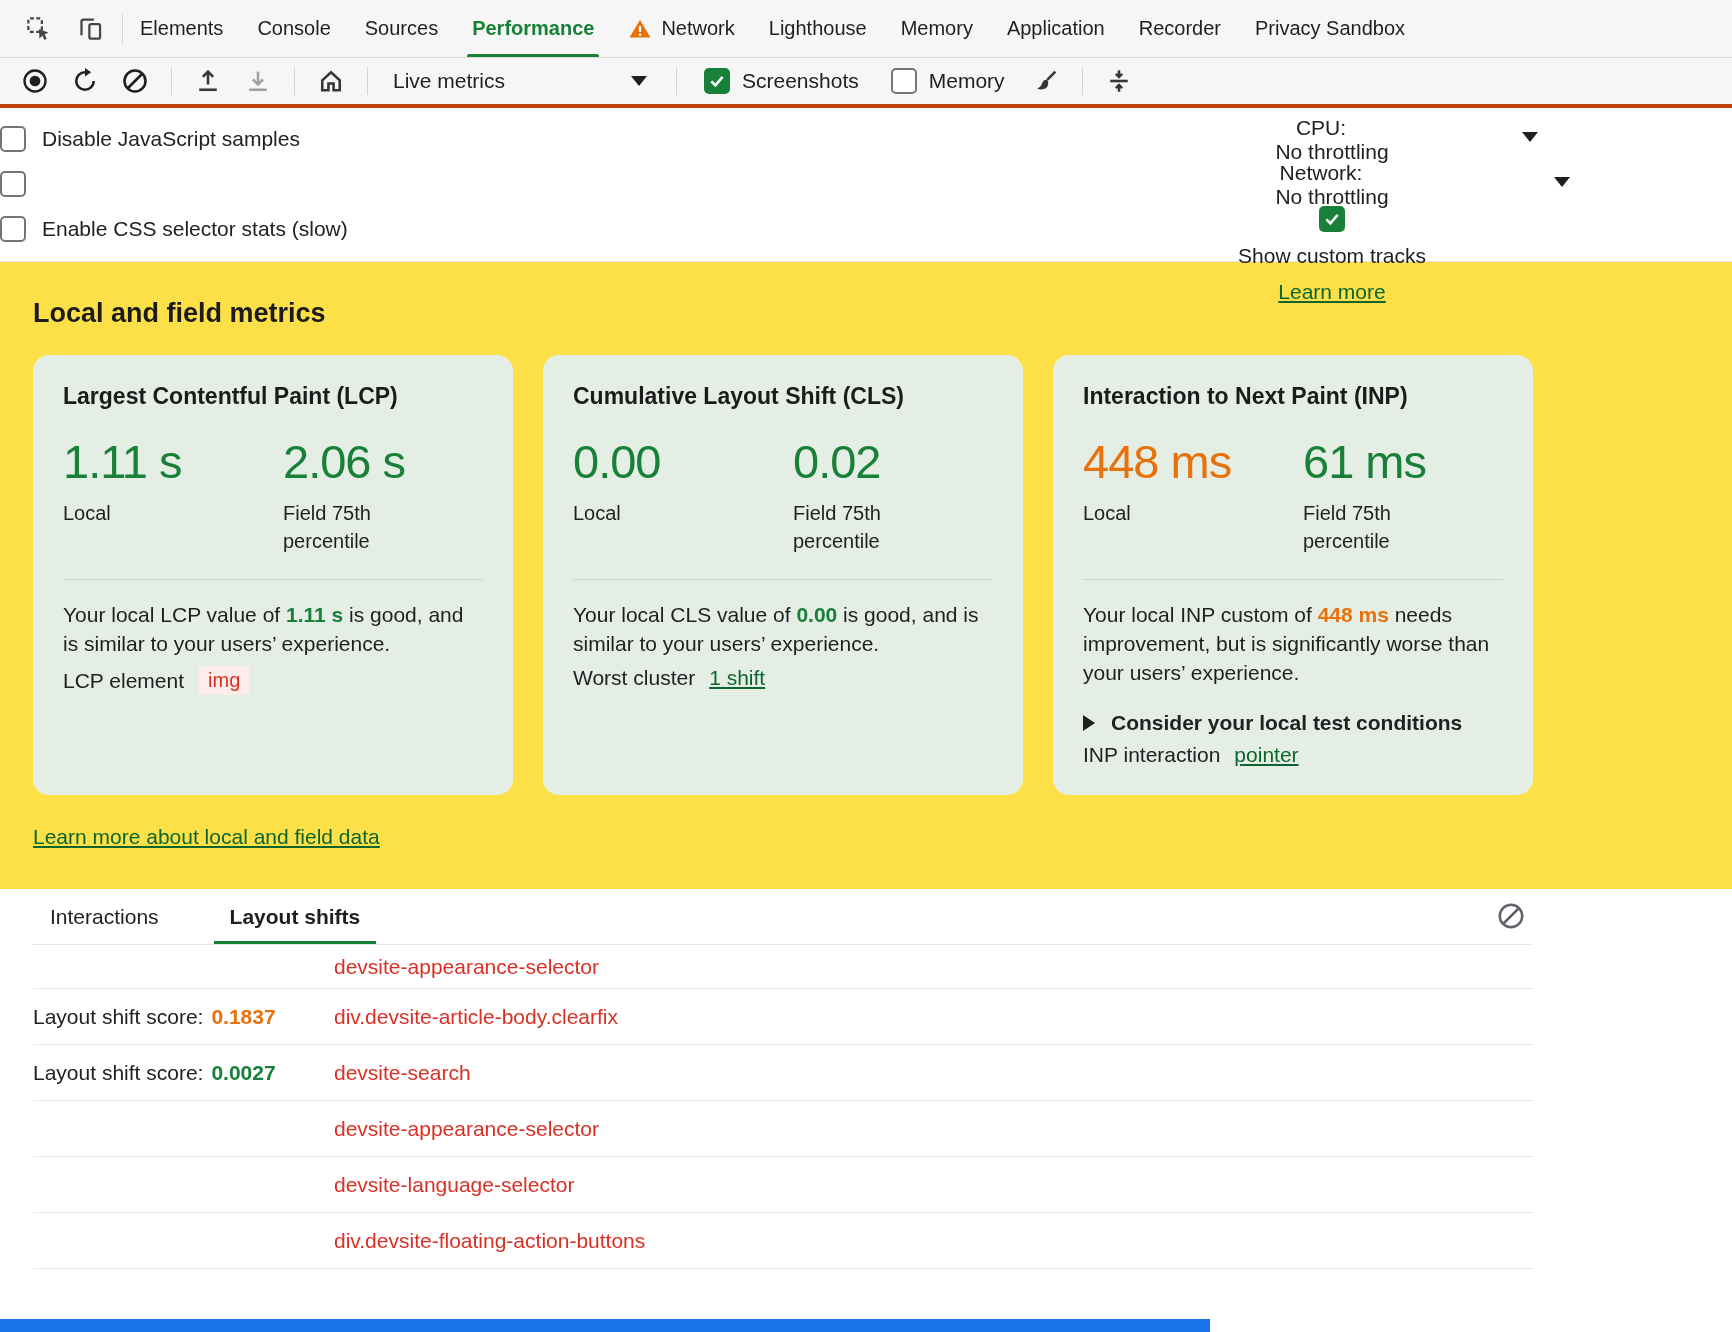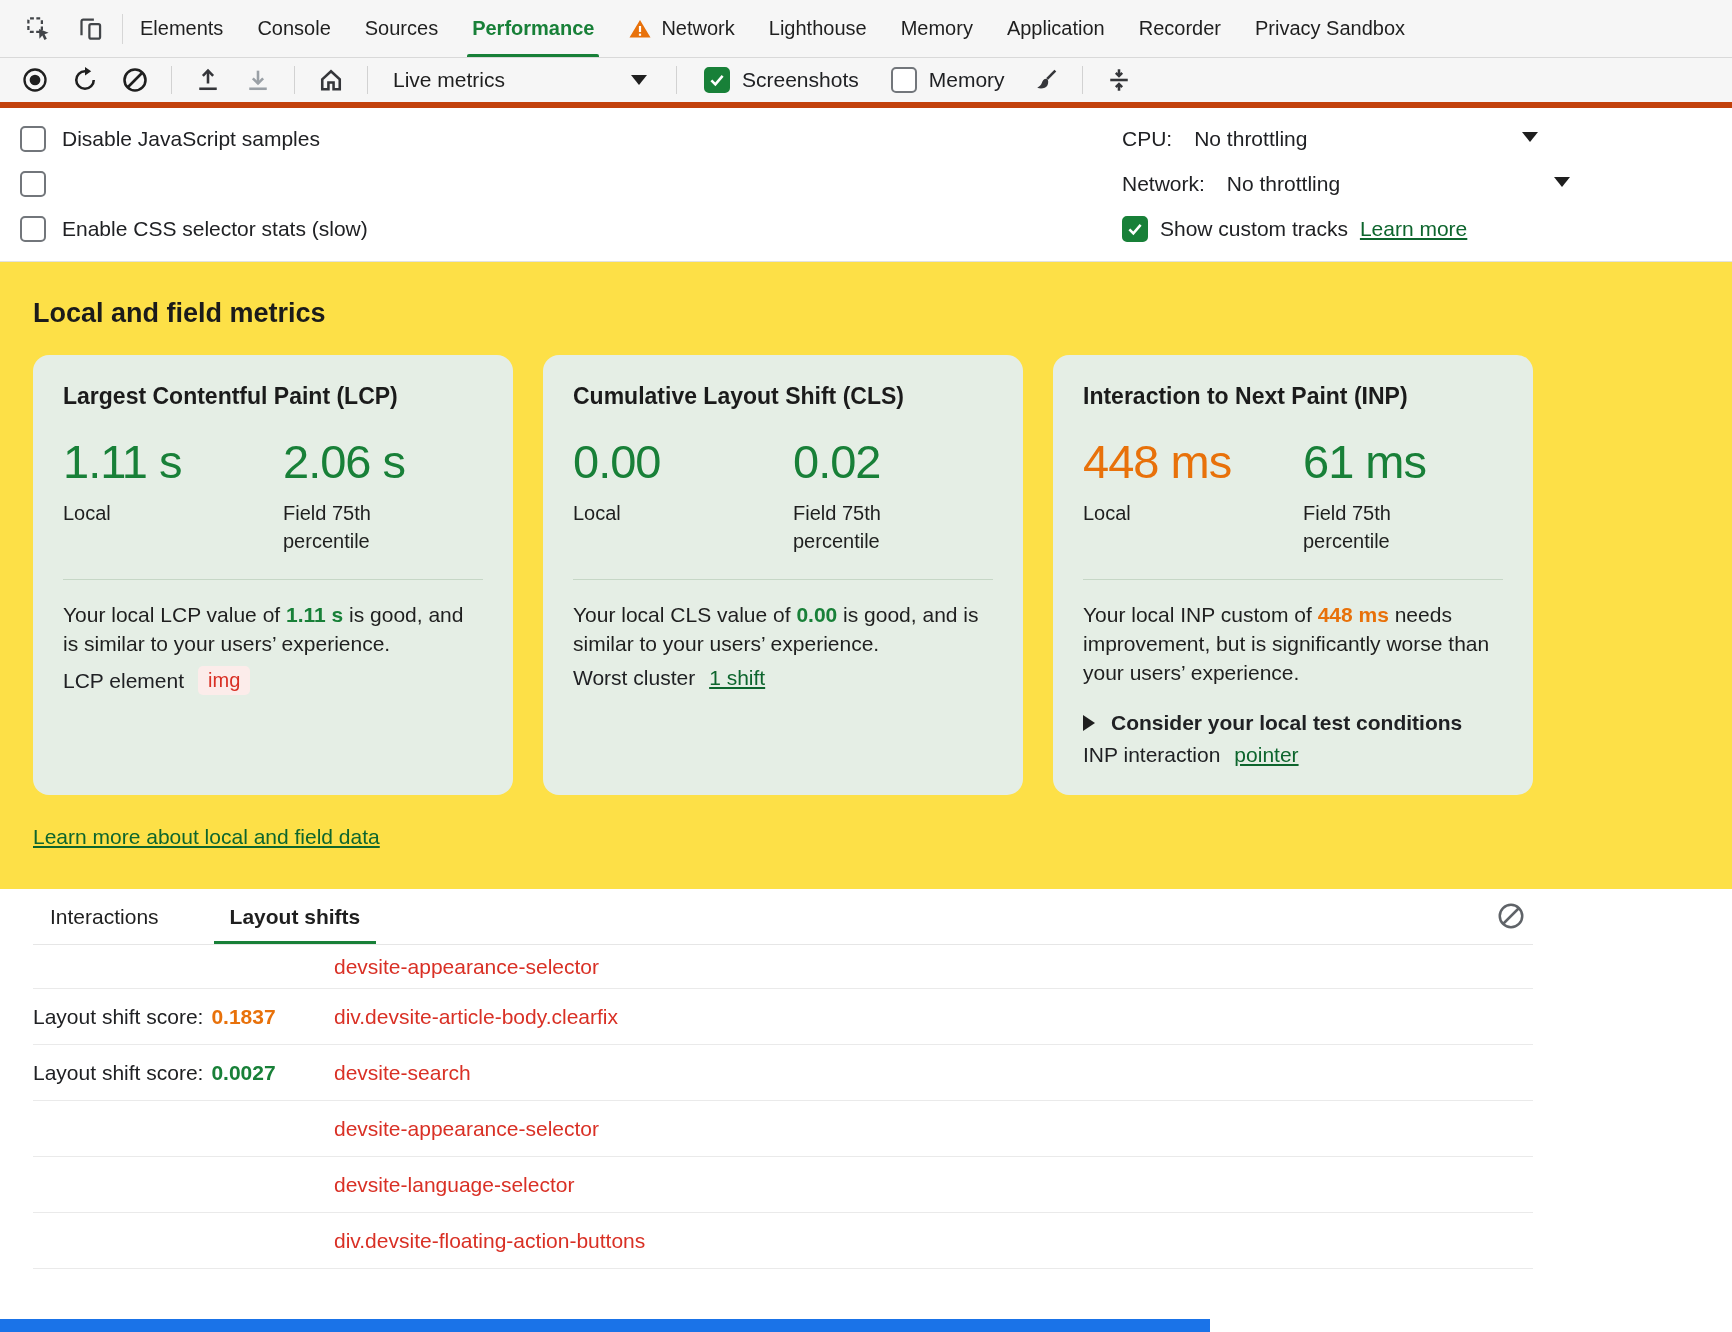--- a/index.html
+++ b/index.html
@@ -24,37 +24,37 @@
   .tb-sep { width: 1px; height: 30px; background: #d6d6d6; align-self: center; }
   .tab { display: flex; align-items: center; padding: 0 17px; font-size: 20px; color: #1f1f1f; position: relative; white-space: nowrap; cursor: pointer; }
   .tab.selected { color: #188038; font-weight: 600; }
   .tab.selected::after { content: ""; position: absolute; left: 12px; right: 12px; bottom: 0; height: 3px; background: #188038; border-radius: 2px 2px 0 0; }
   .tab .warn { margin-right: 9px; display: flex; }
 
   
   .toolbar {
     display: flex; align-items: center;
     height: 50px; background: #f6f6f6;
-    border-bottom: 6px solid #c2410c;
+    border-bottom: 4px solid #c2410c;
     padding: 0 12px; gap: 4px;
   }
   .tb-btn { width: 46px; height: 38px; display: flex; align-items: center; justify-content: center; color: #35363a; cursor: pointer; }
   .tb-btn.dim { color: #9aa0a6; }
   .vdiv { width: 1px; height: 28px; background: #d2d2d2; margin: 0 9px; }
   .mode-select { display: flex; align-items: center; justify-content: space-between; width: 282px; padding: 0 16px 0 12px; font-size: 21px; color: #1f1f1f; cursor: pointer; }
   .dd-arrow { width: 0; height: 0; border-left: 8px solid transparent; border-right: 8px solid transparent; border-top: 10px solid #1f1f1f; }
   .cb-group { display: flex; align-items: center; gap: 12px; font-size: 21px; margin: 0 14px; cursor: pointer; white-space: nowrap; }
   .checkbox { width: 26px; height: 26px; border: 2px solid #72767b; border-radius: 5px; background: #fff; flex: 0 0 auto; }
   .checkbox.checked { background: #188038; border-color: #188038; display: flex; align-items: center; justify-content: center; }
 
   
   .options { background: #ffffff; border-bottom: 1px solid #e2e2e2; padding: 8px 0 10px; position: relative; }
-  .opt-row { display: flex; align-items: center; height: 45px; padding-left: 20px; gap: 16px; font-size: 21px; cursor: pointer; }
+  .opt-row { display: flex; align-items: center; height: 45px; gap: 16px; font-size: 21px; cursor: pointer; }
   .opt-right { position: absolute; top: 8px; left: 1122px; }
-  .r-row { display: flex; align-items: center; height: 45px; font-size: 21px; position: relative; width: 420px; cursor: pointer; }
+  .r-row { display: flex; align-items: center; height: 45px; font-size: 21px; position: relative; width: 420px; cursor: pointer; flex-direction: column; }
   .r-label { margin-right: 22px; }
   .r-row .dd-arrow { position: absolute; top: 16px; }
   .r-row.cpu .dd-arrow { left: 400px; }
   .r-row.net .dd-arrow { left: 432px; }
   .r-row.tracks { gap: 12px; width: auto; }
   a.glink { color: #0d652d; text-decoration: underline; cursor: pointer; }
 
   
   .metrics { background: #fde047; padding: 22px 0 40px; }
   .metrics-heading { font-size: 27px; font-weight: 700; margin: 14px 0 0 33px; color: #1b1b1b; }

